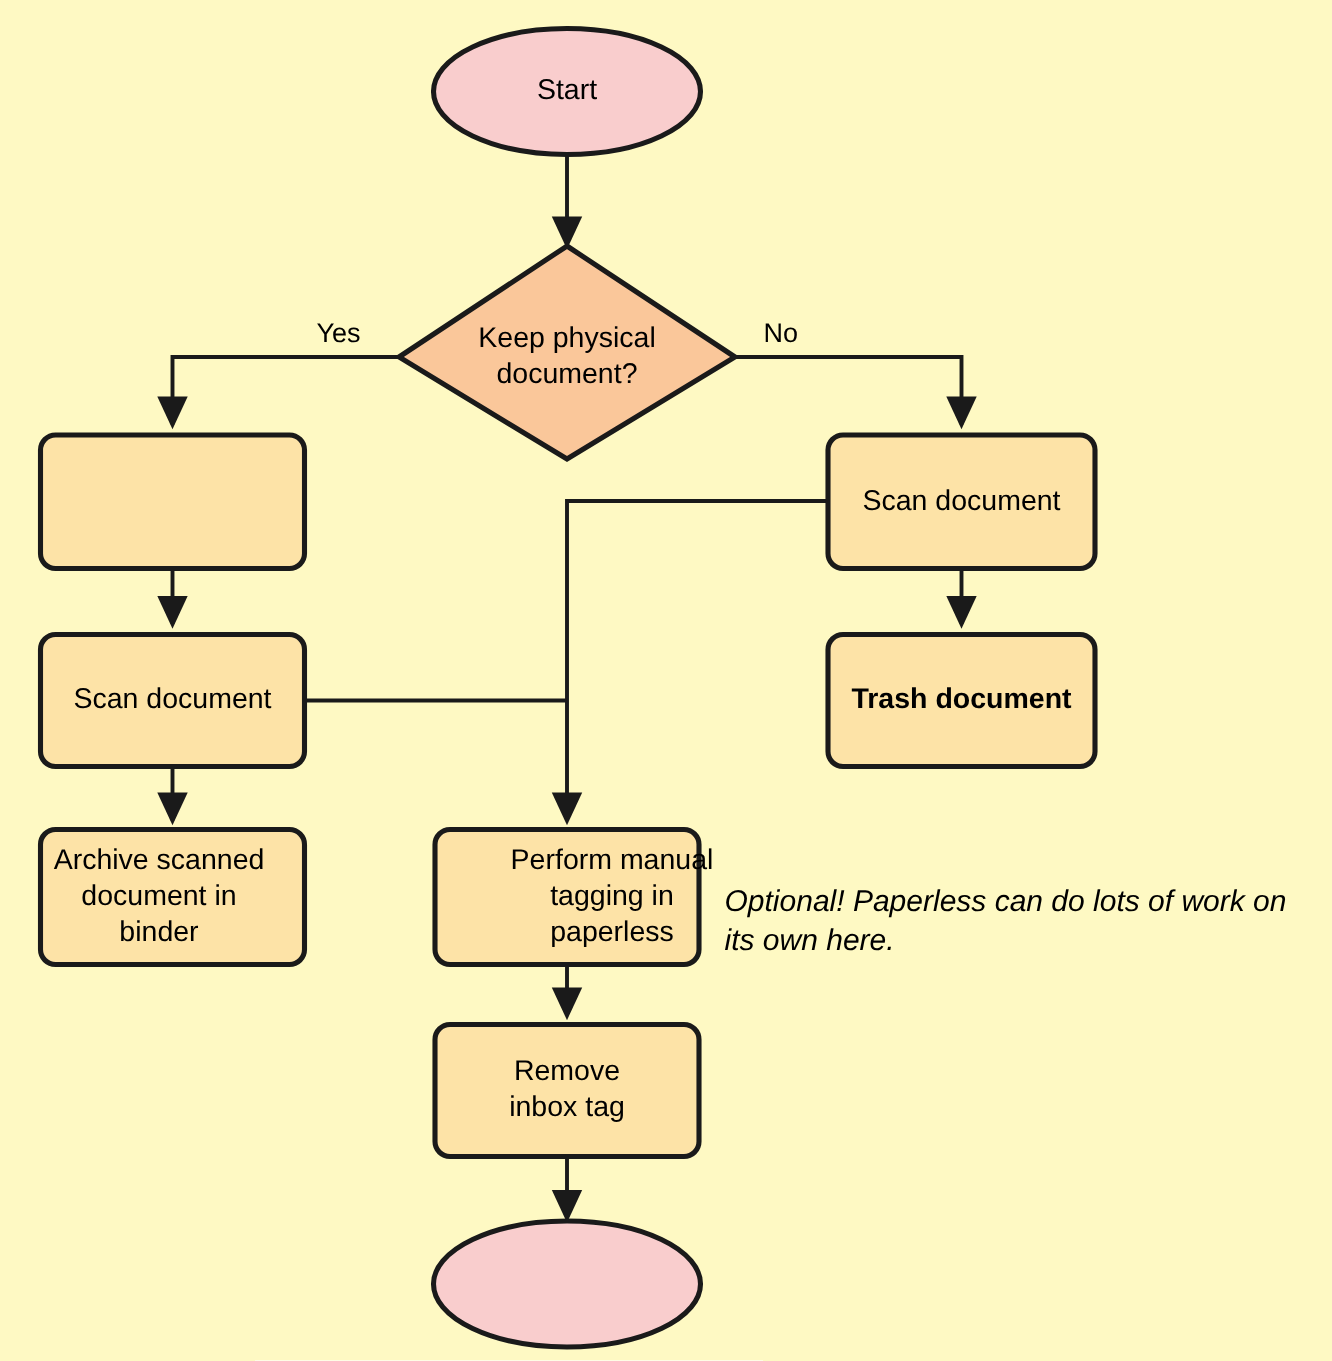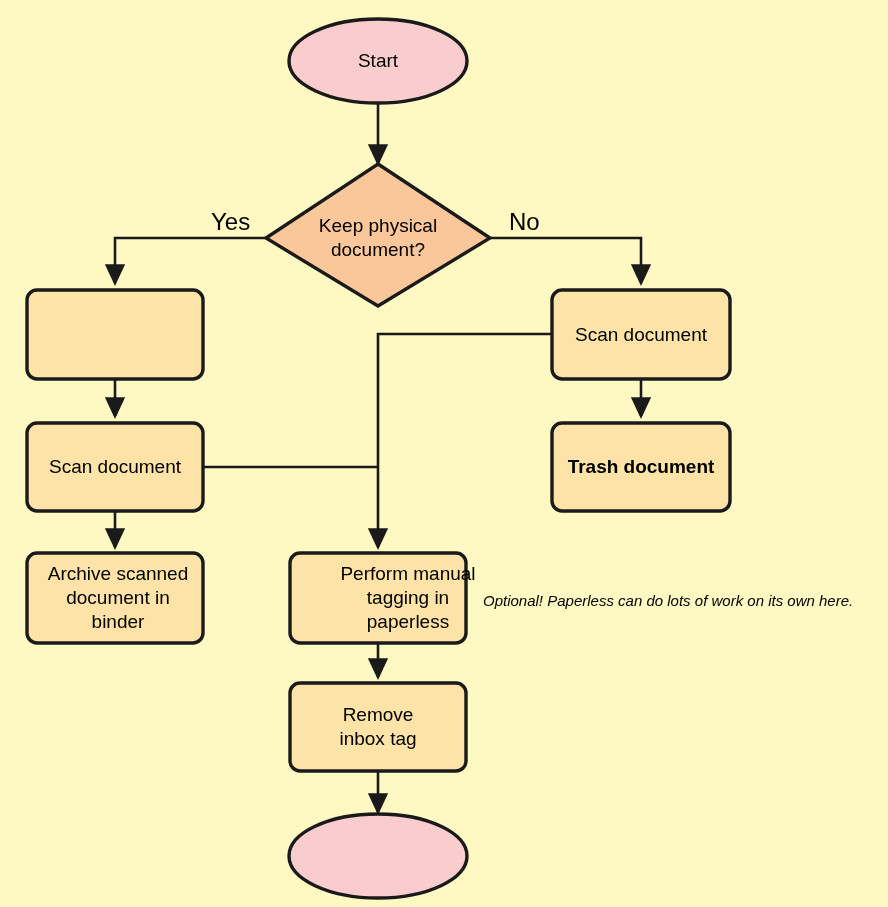--- a/index.html
+++ b/index.html
@@ -35,30 +35,30 @@
     font-family: "Liberation Sans", sans-serif;
     font-size: 19px;
     line-height: 24px;
     white-space: pre-line;
     pointer-events: none;
   }
   .edge-label {
     position: absolute;
     color: #000000;
     font-family: "Liberation Sans", sans-serif;
-    font-size: 24px;
+    font-size: 18px;
     line-height: 22px;
     white-space: nowrap;
   }
   .note-text {
     position: absolute;
     color: #000000;
     font-family: "Liberation Sans", sans-serif;
     font-style: italic;
-    font-size: 15px;
+    font-size: 20px;
     line-height: 26px;
   }
 </style>
 </head>
 <body>
 
 <div id="flowchart-canvas">
 
   <svg id="flow-svg" viewBox="0 0 888 907" xmlns="http://www.w3.org/2000/svg">
     <defs>
@@ -112,21 +112,21 @@
   </svg>
 
   <div class="node-label" style="left:289px; top:19px; width:178px; height:84px;">Start</div>
 
   <div class="node-label" style="left:278px; top:203px; width:200px; height:70px;">Keep physical
 document?</div>
 
 
   <div class="node-label" style="left:27px; top:423px; width:176px; height:88px;">Scan document</div>
 
-  <div class="node-label" style="left:28px; top:553px; width:180px; height:90px;">Archive scanned
+  <div class="node-label" style="left:16px; top:553px; width:180px; height:90px;">Archive scanned
 document in
 binder</div>
 
   <div class="node-label" style="left:552px; top:290px; width:178px; height:89px;">Scan document</div>
 
   <div class="node-label" style="left:552px; top:423px; width:178px; height:88px;font-weight:bold;">Trash document</div>
 
   <div class="node-label" style="left:290px; top:553px; width:176px; height:90px;padding-left:30px;">Perform manual
 tagging in
 paperless</div>

